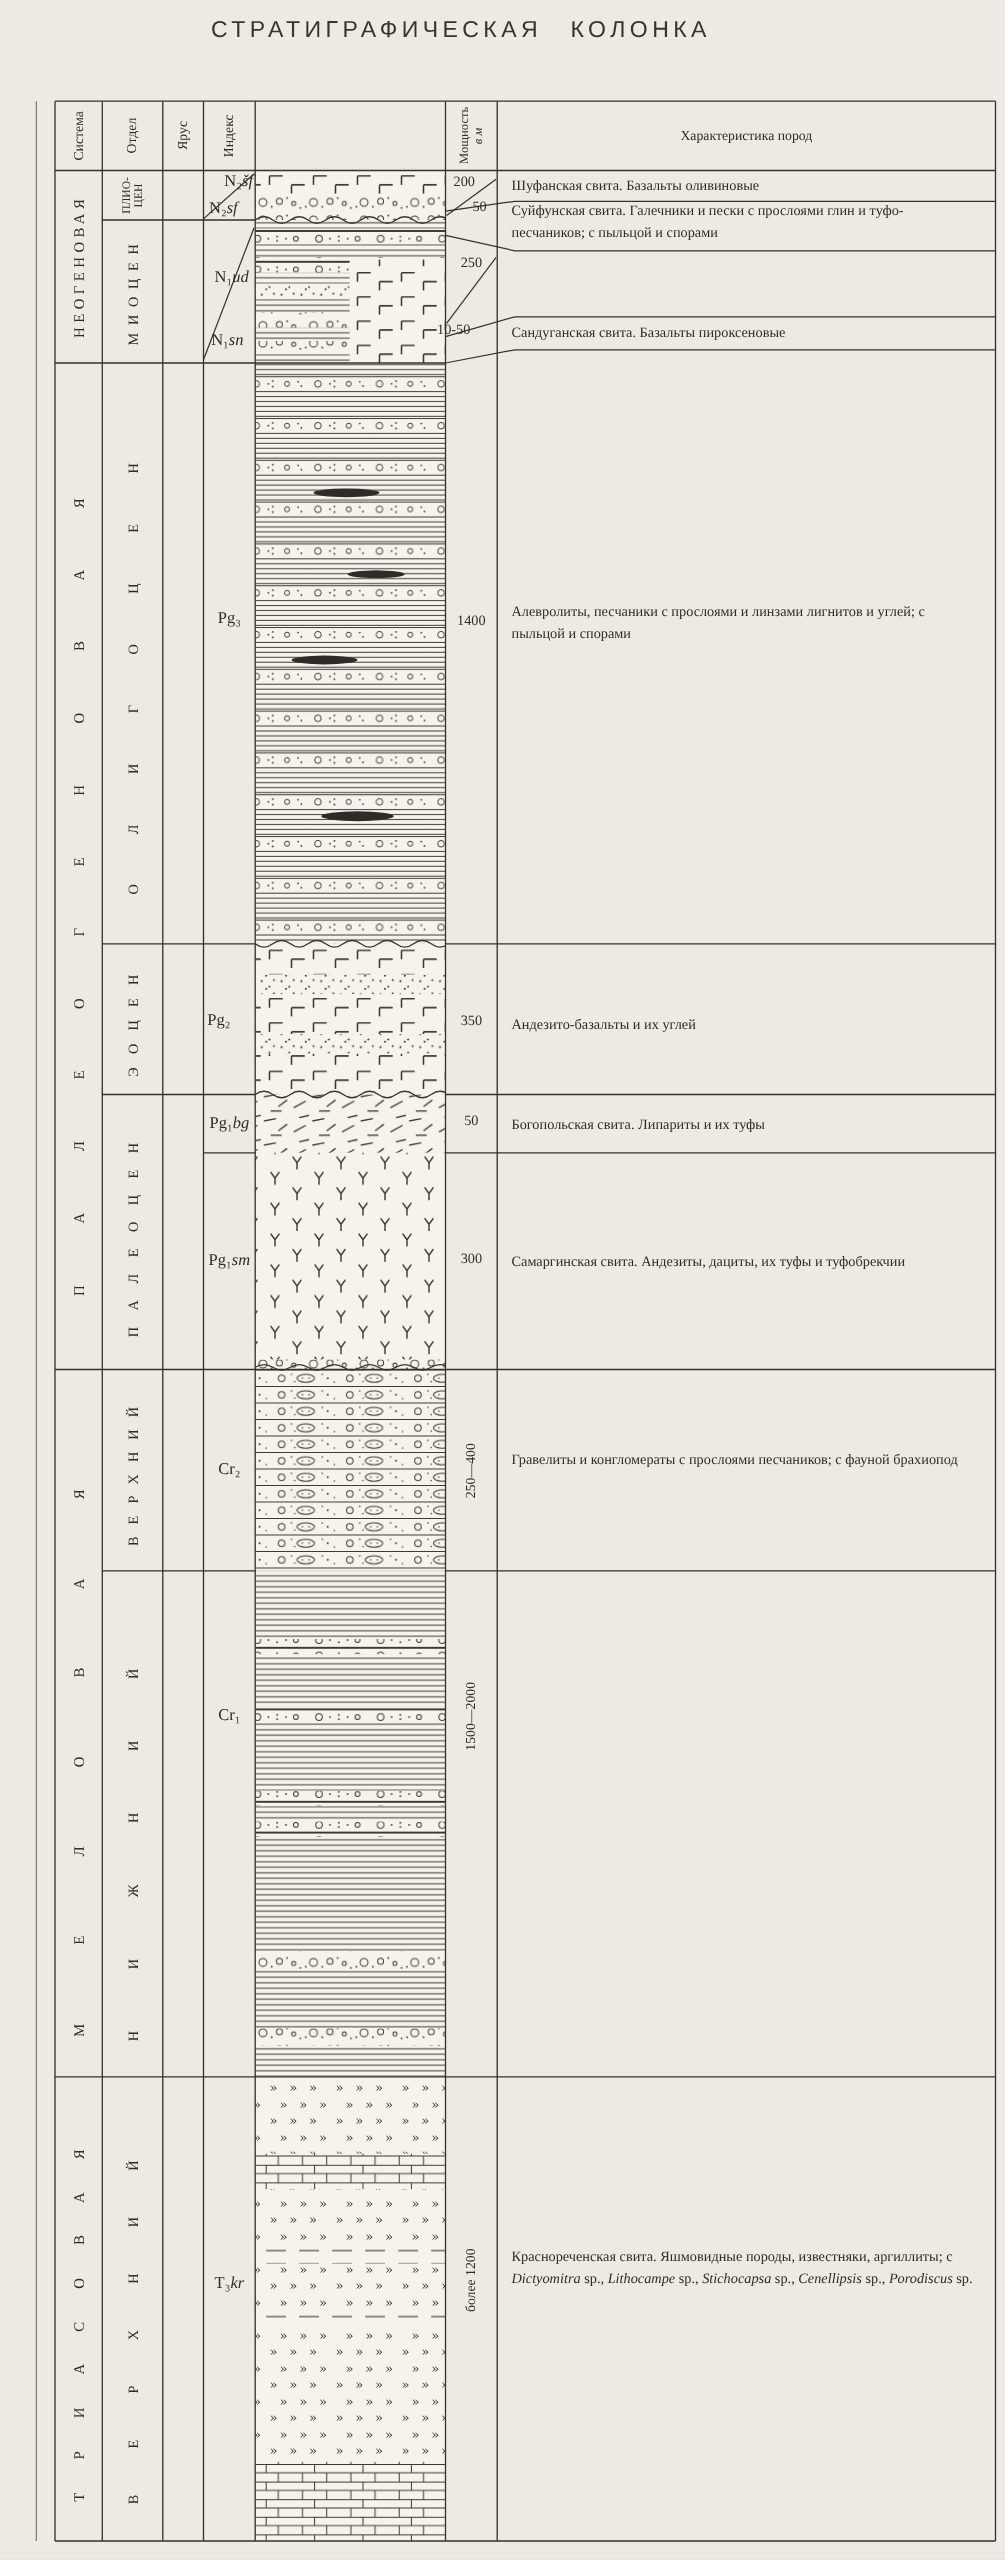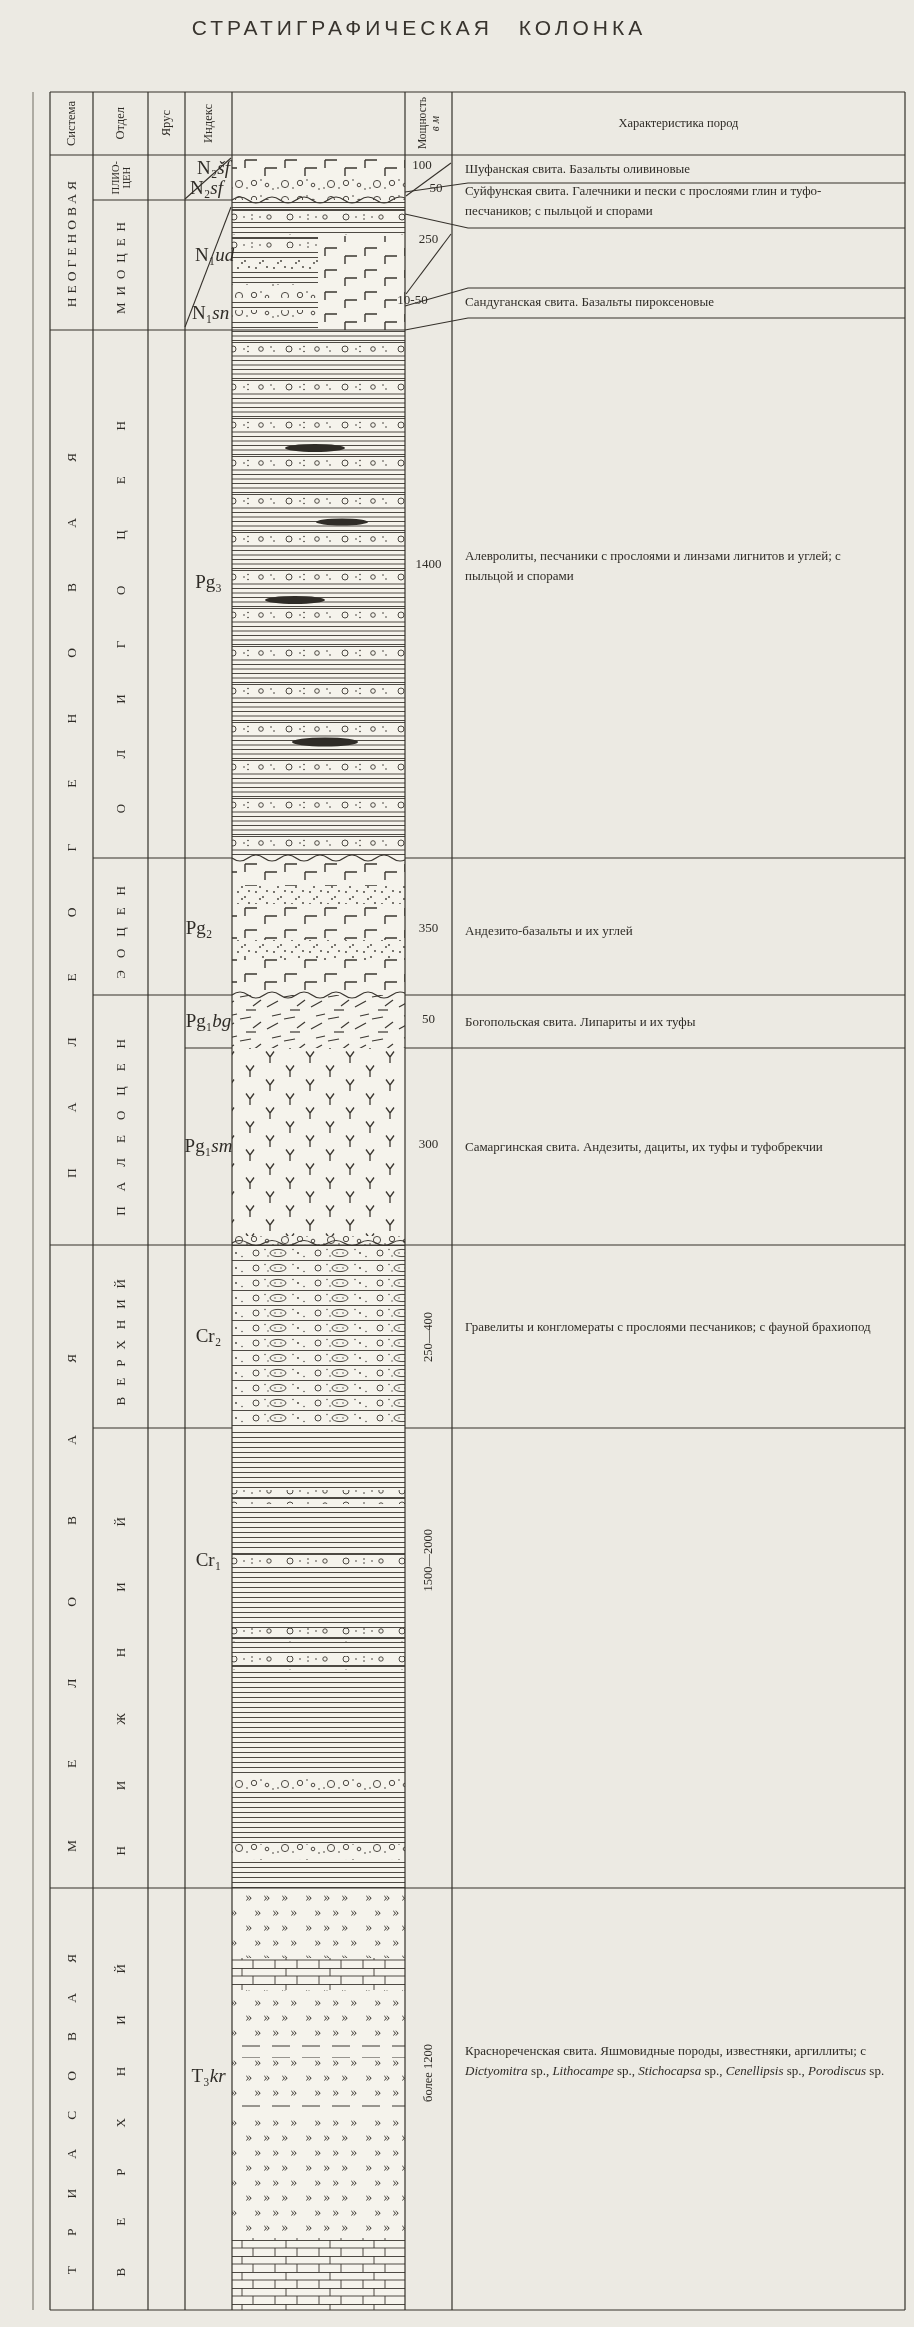--- a/index.html
+++ b/index.html
@@ -5,21 +5,21 @@
   html,body{margin:0;padding:0;}
   body{background:#d8d6cf;font-family:"Liberation Serif",serif;}
   .sheet{position:relative;width:914px;height:2327px;background:#eceae3;color:#2f2c27;overflow:hidden;}
   .abs{position:absolute;}
   .cell{display:flex;align-items:center;justify-content:center;text-align:center;}
   .vtext{writing-mode:vertical-rl;transform:rotate(180deg);white-space:nowrap;display:inline-block;}
   .title{font-family:"Liberation Sans",sans-serif;font-weight:400;font-size:21px;letter-spacing:4px;word-spacing:16px;color:#38342e;}
   .hdr{font-size:12.5px;}
   .syslabel{font-size:13.5px;}
   .serlabel{font-size:13px;}
-  .idx{font-size:19px;white-space:nowrap;}
+  .idx{font-size:15px;white-space:nowrap;}
   .idx .suf{font-style:italic;}
   .num{font-size:13px;}
   .num-v{font-size:12.5px;}
   .desc{font-size:13px;line-height:1.5;}
   .it{font-style:italic;}
   .iti{font-style:italic;}
   svg text{font-family:"DejaVu Serif",serif;}
 </style>
 </head>
 <body>
@@ -296,21 +296,21 @@
   </div>
 
   <div class="abs" style="left:185px;top:155px;width:47px;height:45px">
     <span class="idx abs" style="top:2px;right:2px"><span>N₂</span><span class="suf">šf</span></span>
     <span class="idx abs" style="bottom:1px;left:5px"><span>N₂</span><span class="suf">sf</span></span>
   </div>
   <div class="abs" style="left:185px;top:200px;width:47px;height:130px">
     <span class="idx abs" style="top:44px;left:10px"><span>N₁</span><span class="suf">ud</span></span>
     <span class="idx abs" style="top:102px;left:7px"><span>N₁</span><span class="suf">sn</span></span>
   </div>
-  <div class="abs cell idx" style="left:185px;top:572px;width:47px;height:20px">
+  <div class="abs cell idx" style="left:185px;top:552px;width:47px;height:20px">
       <span>Pg₃</span>
       <span class="suf"></span>
     </div>
   <div class="abs cell idx" style="left:185px;top:918px;width:28px;height:20px">
       <span>Pg₂</span>
       <span class="suf"></span>
     </div>
   <div class="abs cell idx" style="left:185px;top:1011px;width:47px;height:20px">
       <span>Pg₁</span>
       <span class="suf">bg</span>
@@ -325,21 +325,21 @@
     </div>
   <div class="abs cell idx" style="left:185px;top:1550px;width:47px;height:20px">
       <span>Cr₁</span>
       <span class="suf"></span>
     </div>
   <div class="abs cell idx" style="left:185px;top:2066px;width:47px;height:20px">
       <span>T₃</span>
       <span class="suf">kr</span>
     </div>
 
-  <div class="abs num" style="left:405px;top:157px;width:34px;text-align:center">100</div>
+  <div class="abs num" style="left:405px;top:157px;width:34px;text-align:center">200</div>
   <div class="abs num" style="left:422px;top:180px;width:28px;text-align:center">50</div>
   <div class="abs num" style="left:405px;top:231px;width:47px;text-align:center">250</div>
   <div class="abs num" style="left:389px;top:292px;width:47px;text-align:center">10-50</div>
   <div class="abs num" style="left:405px;top:556px;width:47px;text-align:center">1400</div>
   <div class="abs num" style="left:405px;top:920px;width:47px;text-align:center">350</div>
   <div class="abs num" style="left:405px;top:1011px;width:47px;text-align:center">50</div>
   <div class="abs num" style="left:405px;top:1136px;width:47px;text-align:center">300</div>
   <div class="abs cell" style="left:405px;top:1245px;width:47px;height:183px">
     <span class="vtext num-v">250—400</span>
   </div>

